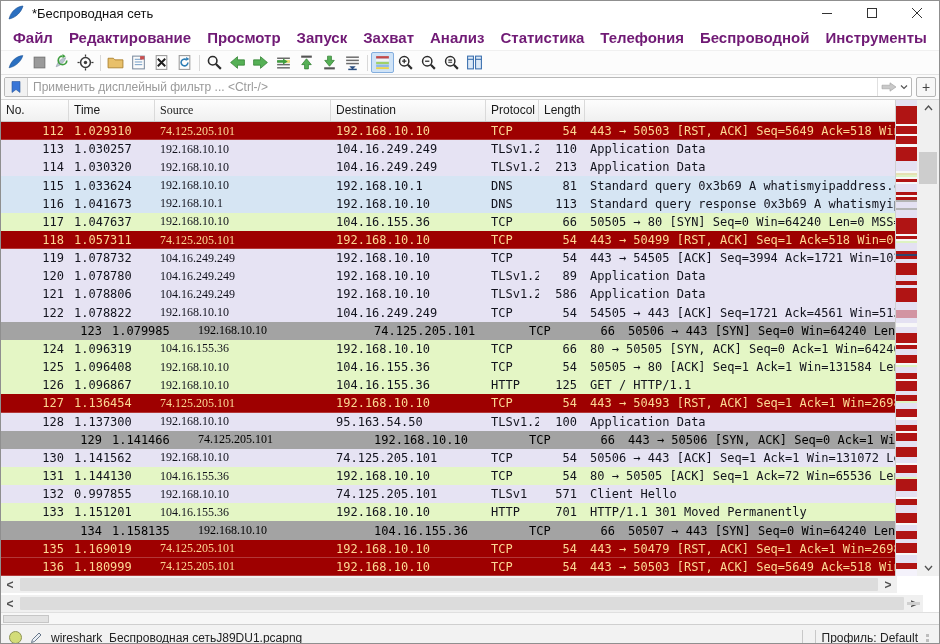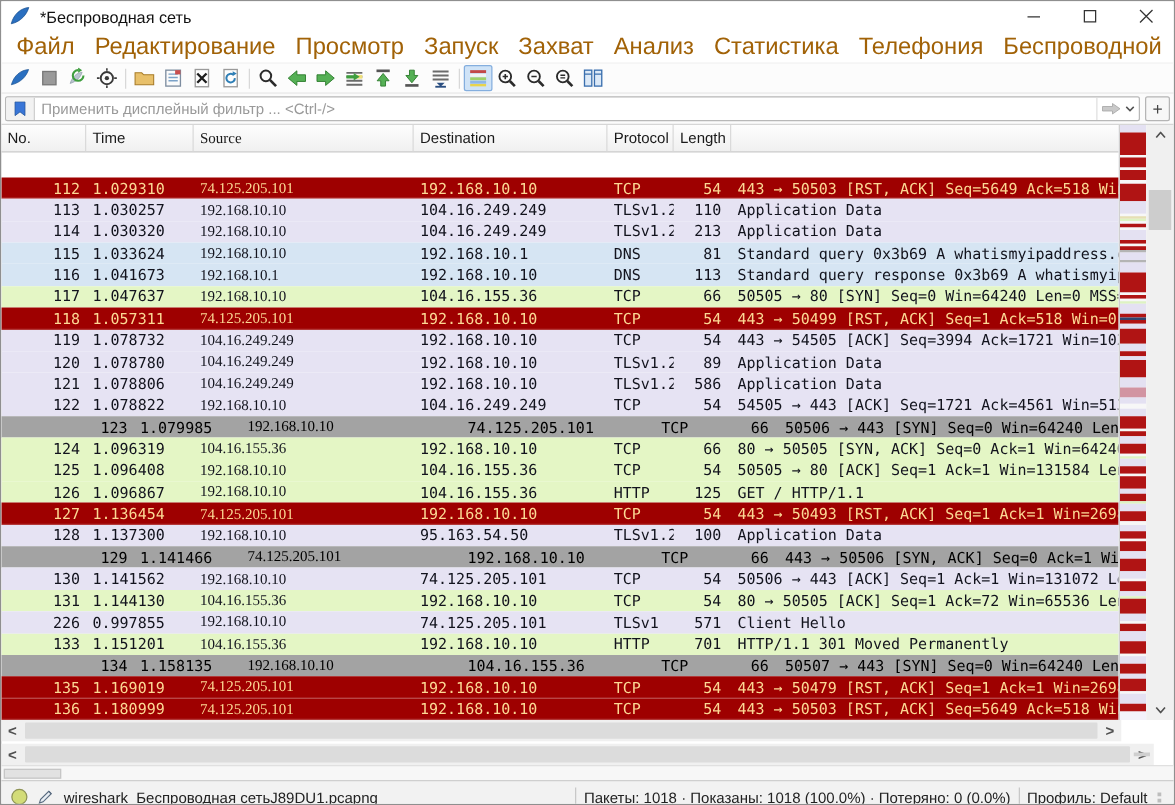--- a/index.html
+++ b/index.html
@@ -7,39 +7,39 @@
        -webkit-font-smoothing:antialiased;}
   
   .titlebar{height:24px;display:flex;align-items:center;background:#ffffff;}
   .titlebar .appicon{width:18px;height:16px;margin:0 6px 0 7px;}
   .titlebar .title{font-size:13px;color:#111;flex:1;}
   .wctrl{display:flex;height:24px;}
   .wbtn{width:45px;height:24px;display:flex;align-items:center;justify-content:center;font-size:13px;color:#333;}
   .wbtn svg{display:block}
   
   .menubar{height:25px;display:flex;align-items:center;background:#ffffff;padding-left:4px;border-bottom:1px solid #f0f0f0;}
-  .menu-item{font-size:19px;color:#a16207;padding:3px 8px;white-space:nowrap;}
+  .menu-item{font-size:15px;color:#701a75;padding:3px 8px;white-space:nowrap;font-weight:bold;}
   
   .toolbar{height:23px;display:flex;align-items:center;background:#fcfcfc;border-bottom:1px solid #e3e3e3;padding-left:4px;}
   .tbtn{width:23px;height:21px;display:flex;align-items:center;justify-content:center;border-radius:2px;}
   .tbtn svg{width:17px;height:17px;display:block;}
   .tbtn.active{background:#cfe3f7;border:1px solid #84aede;width:21px;height:19px;}
   .tsep{width:1px;height:16px;background:#d8d8d8;margin:0 3px;}
   
   .filterbar{height:22px;display:flex;align-items:center;background:#fbfbfb;border-bottom:1px solid #d6d6d6;padding:1px 3px;}
   .filterbox{flex:1;height:18px;display:flex;align-items:center;background:#ffffff;border:1px solid #b8b8b8;border-radius:2px;overflow:hidden;justify-content:flex-end;}
   .fbookmark{width:22px;height:100%;display:flex;align-items:center;justify-content:center;background:#f2f2f2;border-right:1px solid #d0d0d0;}
   .filter-input{flex:1;border:none;outline:none;font-size:12px;color:#333;padding:0 5px;font-family:"Liberation Sans",sans-serif;background:transparent;}
   .filter-input::placeholder{color:#9a9a9a;}
   .fapply{display:flex;align-items:center;height:100%;padding:0 3px;border-left:1px solid #e0e0e0;}
   .fplus{width:18px;height:18px;margin-left:4px;display:flex;align-items:center;justify-content:center;
          border:1px solid #b5b5b5;border-radius:2px;background:#f7f7f7;font-size:14px;color:#444;}
   
   .main{height:476px;display:flex;}
-  .packets{width:896px;display:flex;flex-direction:column;overflow:hidden;gap:20px;}
+  .packets{width:896px;display:flex;flex-direction:column;overflow:hidden;}
   .table-header{height:21px;display:flex;background:linear-gradient(#fdfdfd,#f0f0f0);border-bottom:1px solid #c9c9c9;flex:none;}
   .hcell{font-size:12px;color:#1a1a1a;padding:3px 0 0 5px;border-right:1px solid #dadada;box-sizing:border-box;white-space:nowrap;overflow:hidden;}
   .rows{flex:1;display:flex;flex-direction:column;}
   .prow{flex:1;display:flex;align-items:center;font-family:"DejaVu Sans Mono","Liberation Mono",monospace;
         font-size:12px;white-space:nowrap;overflow:hidden;}
   .cell{box-sizing:border-box;padding-left:5px;overflow:hidden;flex:none;}
   .c-no{width:68px;text-align:right;padding-right:5px;padding-left:0;}
   .c-time{width:86px;}
   .c-src{width:176px;font-family:Liberation Serif, serif;}
   .c-dst{width:155px;}
@@ -478,21 +478,21 @@
           <div class="prow row-http">
             <div class="cell c-no">131</div>
             <div class="cell c-time">1.144130</div>
             <div class="cell c-src">104.16.155.36</div>
             <div class="cell c-dst">192.168.10.10</div>
             <div class="cell c-proto">TCP</div>
             <div class="cell c-len">54</div>
             <div class="cell c-info">80 → 50505 [ACK] Seq=1 Ack=72 Win=65536 Len=0</div>
           </div>
           <div class="prow row-tcp">
-            <div class="cell c-no">226</div>
+            <div class="cell c-no">132</div>
             <div class="cell c-time">0.997855</div>
             <div class="cell c-src">192.168.10.10</div>
             <div class="cell c-dst">74.125.205.101</div>
             <div class="cell c-proto">TLSv1</div>
             <div class="cell c-len">571</div>
             <div class="cell c-info">Client Hello</div>
           </div>
           <div class="prow row-http">
             <div class="cell c-no">133</div>
             <div class="cell c-time">1.151201</div>
@@ -657,21 +657,20 @@
     <div class="sb-left">
       <span class="expert-dot"></span>
       <svg width="13" height="13" viewBox="0 0 13 13">
         <path d="M1.5 11.5 L2.5 8.5 L9 2 L11 4 L4.5 10.5 Z" fill="#e9eef4" stroke="#5a6c80" stroke-width="0.9"></path>
         <path d="M9 2 L11 4" stroke="#5a6c80" stroke-width="0.9"></path>
       </svg>
       <span>wireshark_Беспроводная сетьJ89DU1.pcapng</span>
     </div>
     <div class="sb-right">
       <div class="sb-sep"></div>
-      <span>Пакеты: 1018 · Показаны: 1018 (100.0%) · Потеряно: 0 (0.0%)</span>
       <div class="sb-sep"></div>
       <span>Профиль: Default</span>
       <div class="grip">
           <i></i>
           <i></i>
         </div>
     </div>
   </div>
 
 </div>

